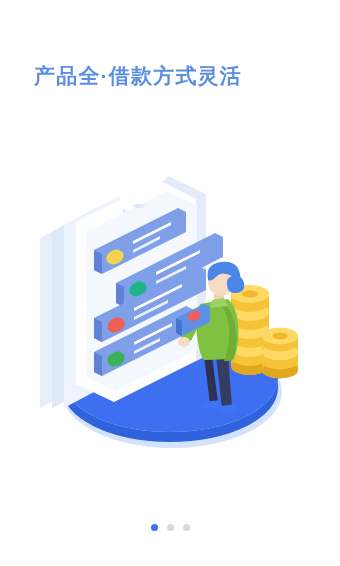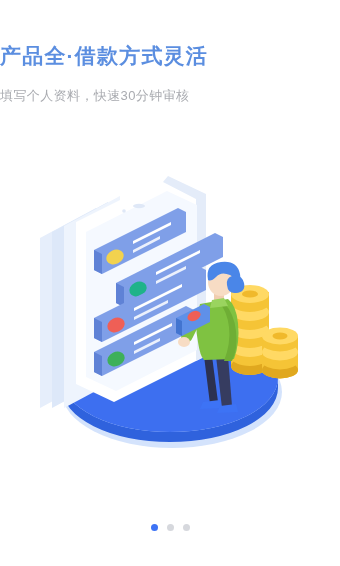--- a/index.html
+++ b/index.html
@@ -6,21 +6,21 @@
   body{
     width:340px;height:566px;
     background:#ffffff;
     font-family:"Liberation Sans","DejaVu Sans",sans-serif;
     overflow:hidden;
     position:relative;
   }
   .screen{position:relative;width:340px;height:566px;background:#fff;}
 
   
-  .headings{position:absolute;top:0;left:0;width:276px;text-align:left;padding-top:42px;}
+  .headings{position:absolute;top:0;left:0;width:276px;text-align:center;padding-top:62px;}
   .title{
     font-size:21px;font-weight:bold;color:#5b8ee0;
     letter-spacing:1.2px;line-height:28px;white-space:nowrap;
   }
   .subtitle{
     margin-top:16px;font-size:13px;color:#a9abb0;
     letter-spacing:.4px;line-height:20px;white-space:nowrap;
   }
 
   
@@ -35,21 +35,20 @@
   .dot{width:7px;height:7px;border-radius:50%;background:#d6d8dd;}
   .dot.active{background:#3d73f5;}
 </style>
 </head>
 <body>
 
 <div class="screen">
 
   <div class="headings">
     <div class="title">产品全·借款方式灵活</div>
-    <div class="subtitle">填写个人资料，快速30分钟审核</div>
   </div>
 
   <div class="illus">
     <svg viewBox="0 0 340 300" xmlns="http://www.w3.org/2000/svg">
 
       <ellipse cx="172" cy="222" rx="110" ry="56" fill="#ccdefb" opacity="0.85"></ellipse>
 
       <path d="M62 208 a108 54 0 0 0 216 0 l0 10 a108 54 0 0 1 -216 0 z" fill="#2f62dd"></path>
 
       <ellipse cx="170" cy="208" rx="108" ry="54" fill="#3d6ff0"></ellipse>

